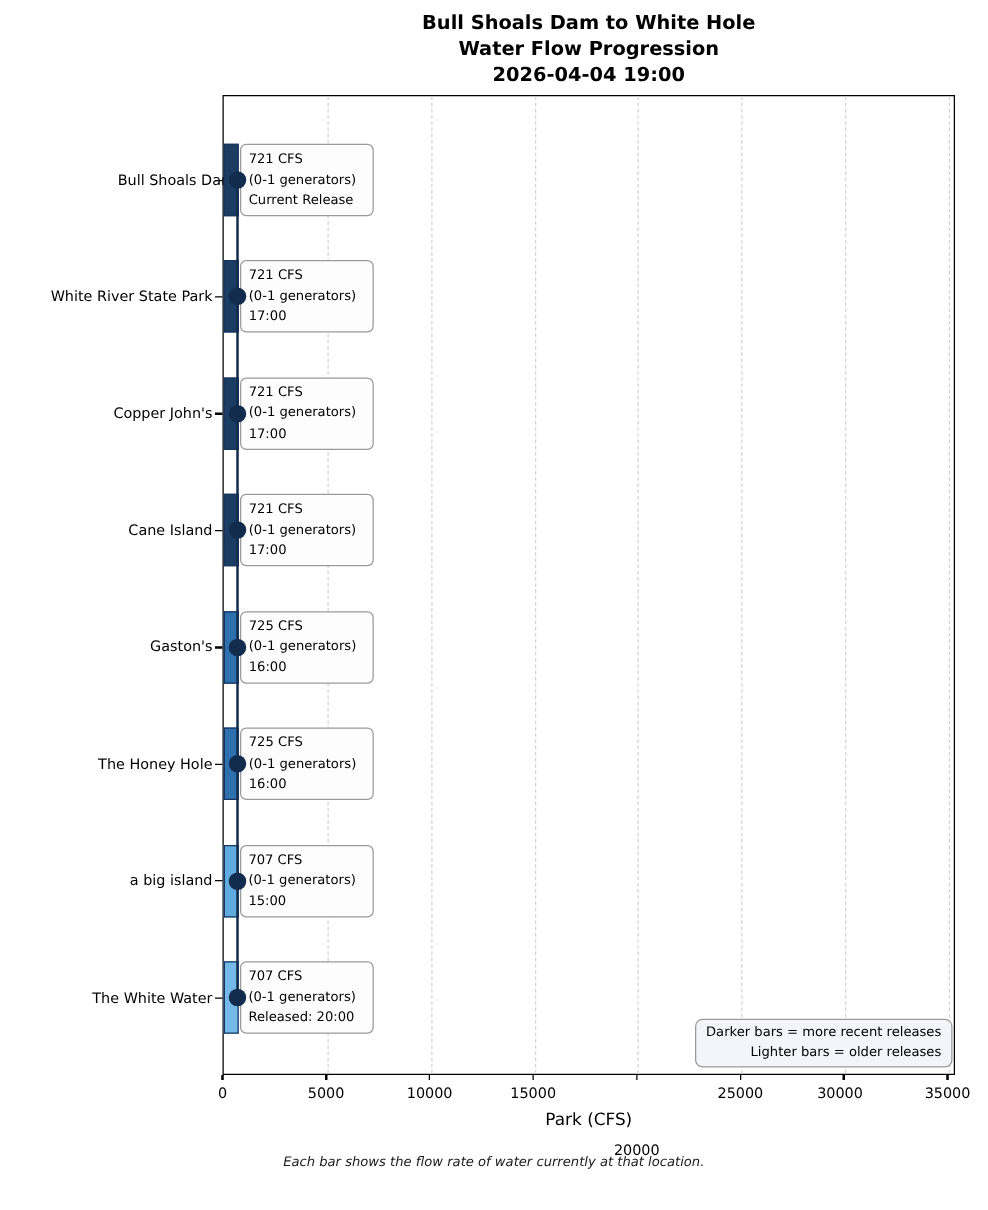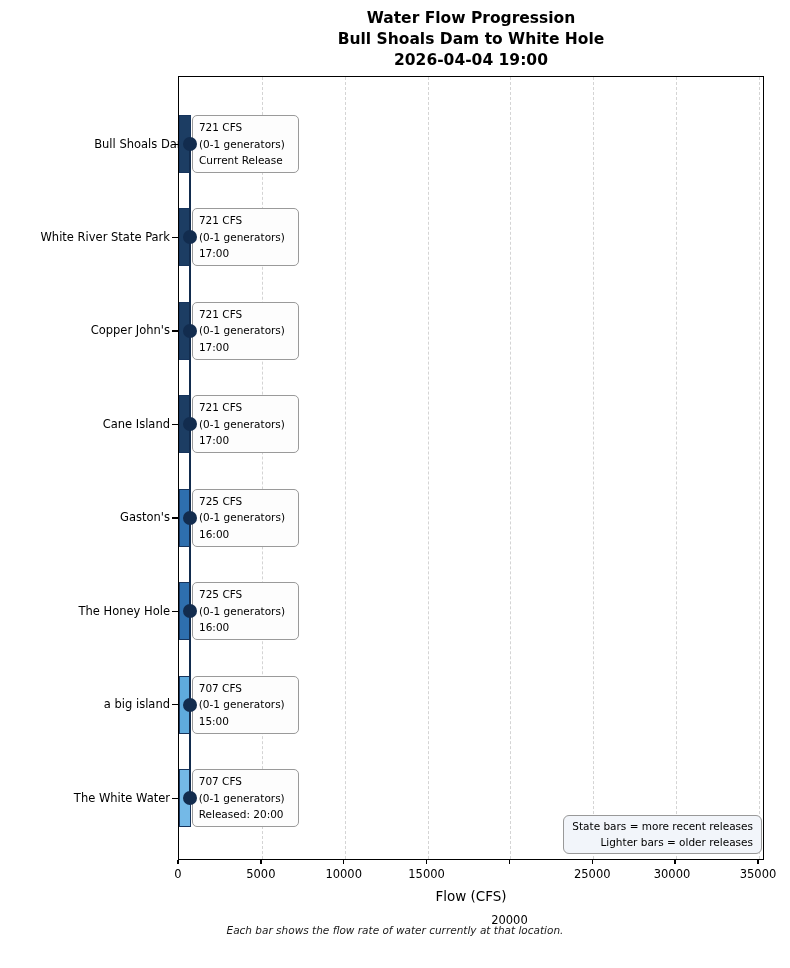--- a/index.html
+++ b/index.html
@@ -123,22 +123,22 @@
     line-height: 17px;
     color: #1a1a1a;
   }
 </style>
 </head>
 <body>
 
 <div class="figure">
 
   <div class="chart-title">
+    <div>Bull Shoals Dam to White Hole</div>
     <div>Water Flow Progression</div>
-    <div>Bull Shoals Dam to White Hole</div>
     <div>2026-04-04 19:00</div>
   </div>
 
   <div class="plot-area">
     <div id="gridlines">
         <div class="grid-line" style="left: 82.8571px;"></div>
         <div class="grid-line" style="left: 165.714px;"></div>
         <div class="grid-line" style="left: 248.571px;"></div>
         <div class="grid-line" style="left: 331.429px;"></div>
         <div class="grid-line" style="left: 414.286px;"></div>
@@ -233,23 +233,23 @@
       <div class="x-axis-tick-label" style="left: 509.429px; top: 913px;">20000</div>
       <div class="x-axis-tick" style="left: 591.636px; top: 860px;"></div>
       <div class="x-axis-tick-label" style="left: 592.286px; top: 867px;">25000</div>
       <div class="x-axis-tick" style="left: 674.493px; top: 860px;"></div>
       <div class="x-axis-tick-label" style="left: 672px; top: 867px;">30000</div>
       <div class="x-axis-tick" style="left: 757.35px; top: 860px;"></div>
       <div class="x-axis-tick-label" style="left: 758px; top: 867px;">35000</div>
     </div>
 
   <div class="legend-box">
-    <div>State bars = more recent releases</div>
+    <div>Darker bars = more recent releases</div>
     <div>Lighter bars = older releases</div>
   </div>
 
-  <div class="x-axis-label">Flow (CFS)</div>
+  <div class="x-axis-label">Park (CFS)</div>
 
   <div class="footnote">
     <div>Each bar shows the flow rate of water currently at that location.</div>
   </div>
 
 </div>
 
 </body></html>

